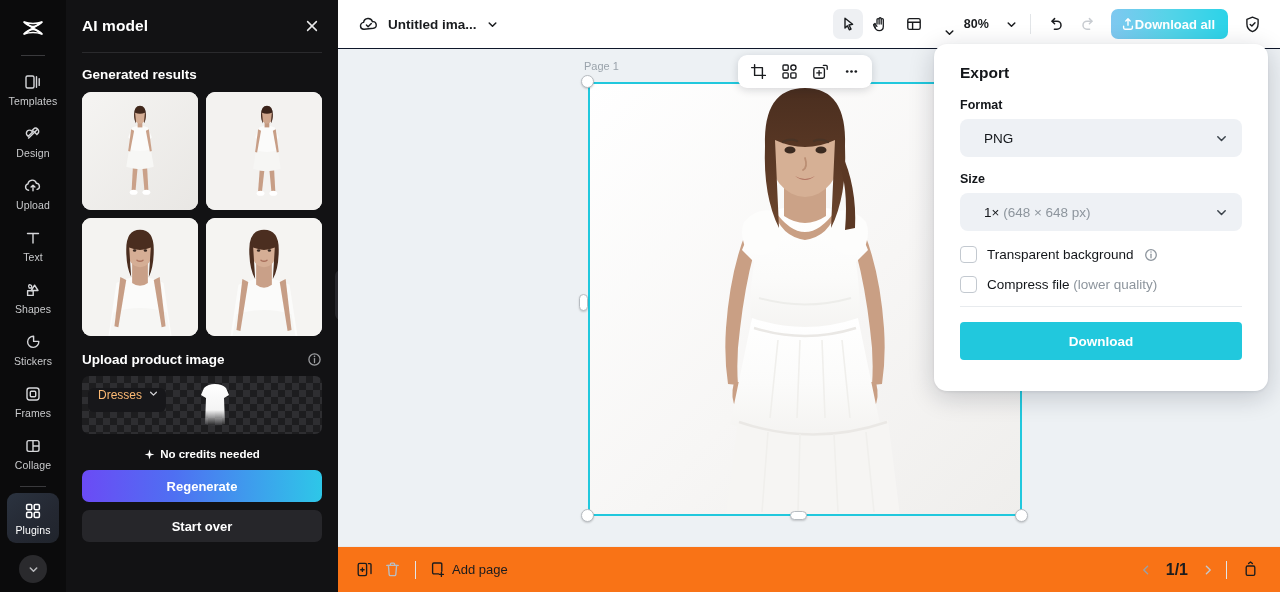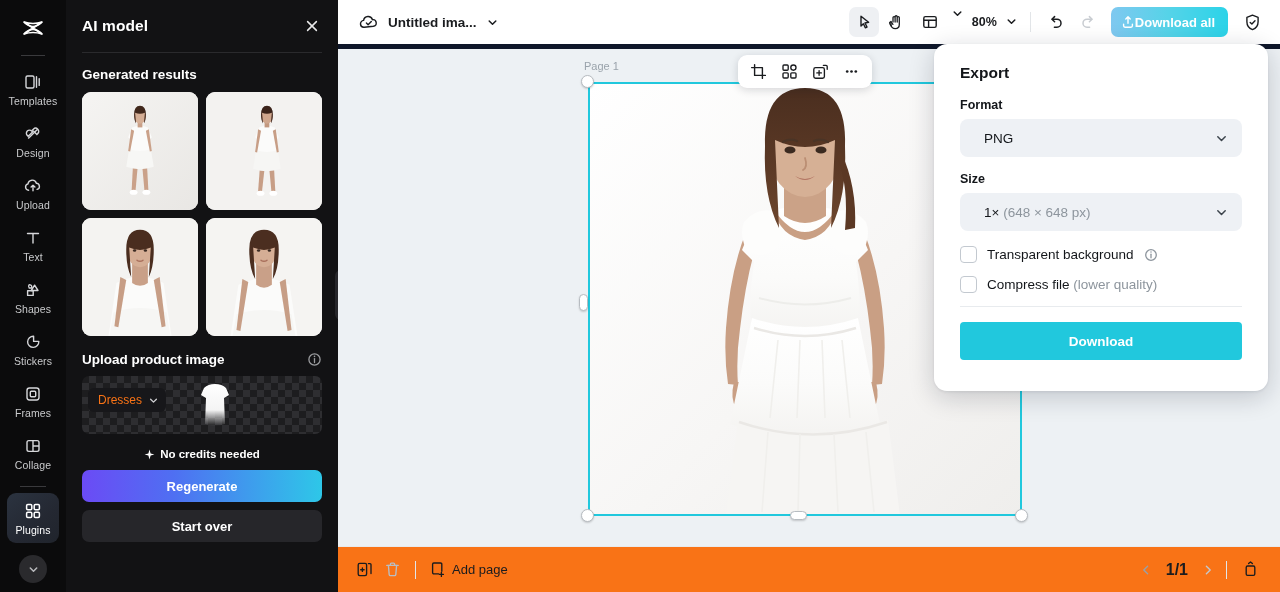--- a/index.html
+++ b/index.html
@@ -94,22 +94,22 @@
     background-image:
       linear-gradient(45deg, #2e2e31 25%, transparent 25%, transparent 75%, #2e2e31 75%),
       linear-gradient(45deg, #2e2e31 25%, transparent 25%, transparent 75%, #2e2e31 75%);
     background-size: 14px 14px;
     background-position: 0 0, 7px 7px;
   }
   .cat-chip {
     position: absolute; left: 6px; top: 12px;
     height: 24px; padding: 0 7px 0 10px;
     background: #17171a; border-radius: 6px;
-    display: flex; align-items: center; gap: 6px;
-    color: #f97316; font-size: 12px; cursor: pointer;
+    display: flex; gap: 6px;
+    color: #fdba74; font-size: 12px; cursor: pointer;
   }
   .prod-img {
     position: absolute; left: 108px; top: 4px; width: 50px; height: 52px;
   }
 
   .credits {
     display: flex; align-items: center; justify-content: center; gap: 5px;
     margin: 14px 0 10px; color: #ffffff; font-size: 11.5px; font-weight: 700;
   }
   .btn-regen {
@@ -138,34 +138,34 @@
   .main {
     flex: 1 1 auto; height: 592px; position: relative;
     background: #ffffff; display: flex; flex-direction: column;
   }
 
   
   .topbar {
     height: 49px; flex: 0 0 49px;
     display: flex; align-items: center;
     padding: 0 14px 0 20px;
-    border-bottom: 5px solid #0f172a;
+    border-bottom: 1px solid #0f172a;
     background: #fff; position: relative; z-index: 20;
   }
   .doc-cloud { width: 21px; height: 21px; margin-right: 9px; }
   .doc-name { font-size: 13.5px; font-weight: 700; color: #1a1c1f; }
   .doc-caret { margin-left: 9px; display: flex; align-items: center; cursor: pointer; }
   .tb-spacer { flex: 1 1 auto; }
   .tb-grp { display: flex; align-items: center; gap: 2px; }
   .tb-btn {
     width: 30px; height: 30px; border-radius: 7px;
     display: flex; align-items: center; justify-content: center; cursor: pointer;
   }
   .tb-btn.sel { background: #eef0f3; }
-  .tb-combo { display: flex; align-items: flex-start; gap: 6px; cursor: pointer; padding: 0 2px; }
+  .tb-combo { display: flex; align-items: flex-end; gap: 14px; cursor: pointer; padding: 0 2px; }
   .zoom-val { font-size: 12.5px; font-weight: 700; color: #1a1c1f; padding: 0 2px; }
   .tb-sep { width: 1px; height: 20px; background: #e2e5e8; margin: 0 8px; }
   .dl-all {
     height: 30px; padding: 0 13px 0 10px; border-radius: 7px;
     background: linear-gradient(90deg,#7fc8f0 0%, #56d3e8 48%, #2bd3e8 100%);
     color: #fff; font-size: 13px; font-weight: 700;
     display: flex; align-items: center; gap: 0; cursor: pointer;
     margin-left: 8px;
   }
   .shield-btn { width: 28px; height: 28px; display:flex; align-items:center; justify-content:center; margin-left: 10px; cursor: pointer; }

